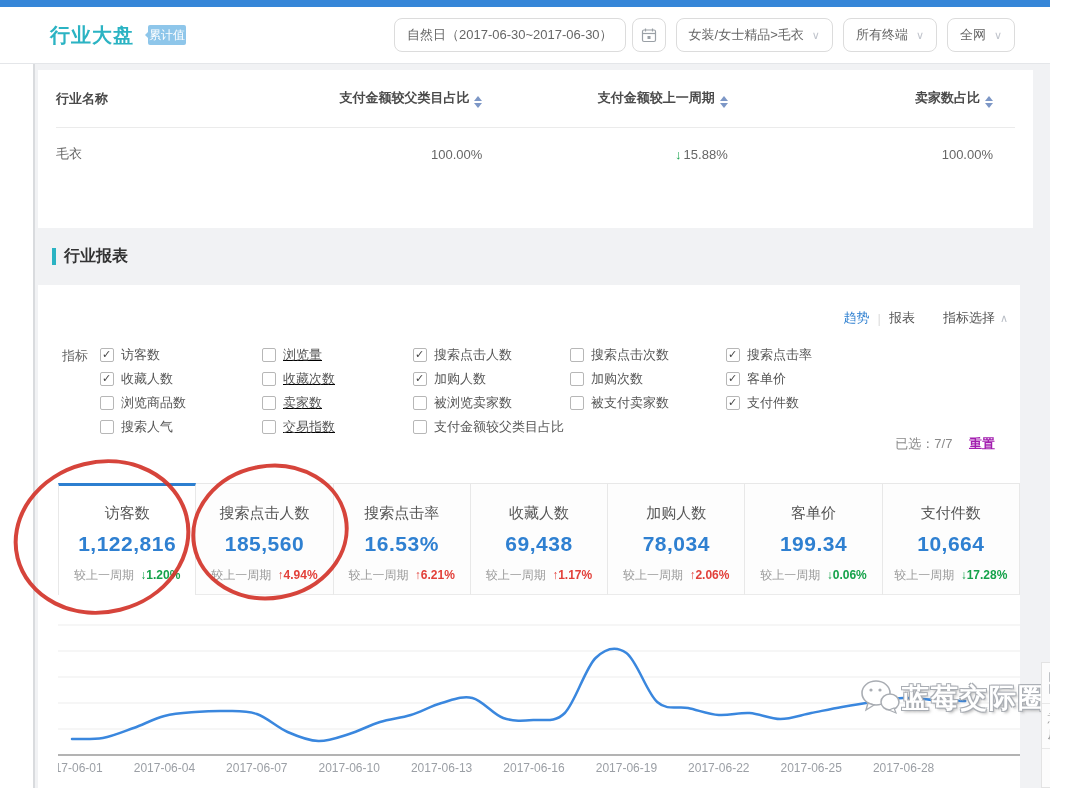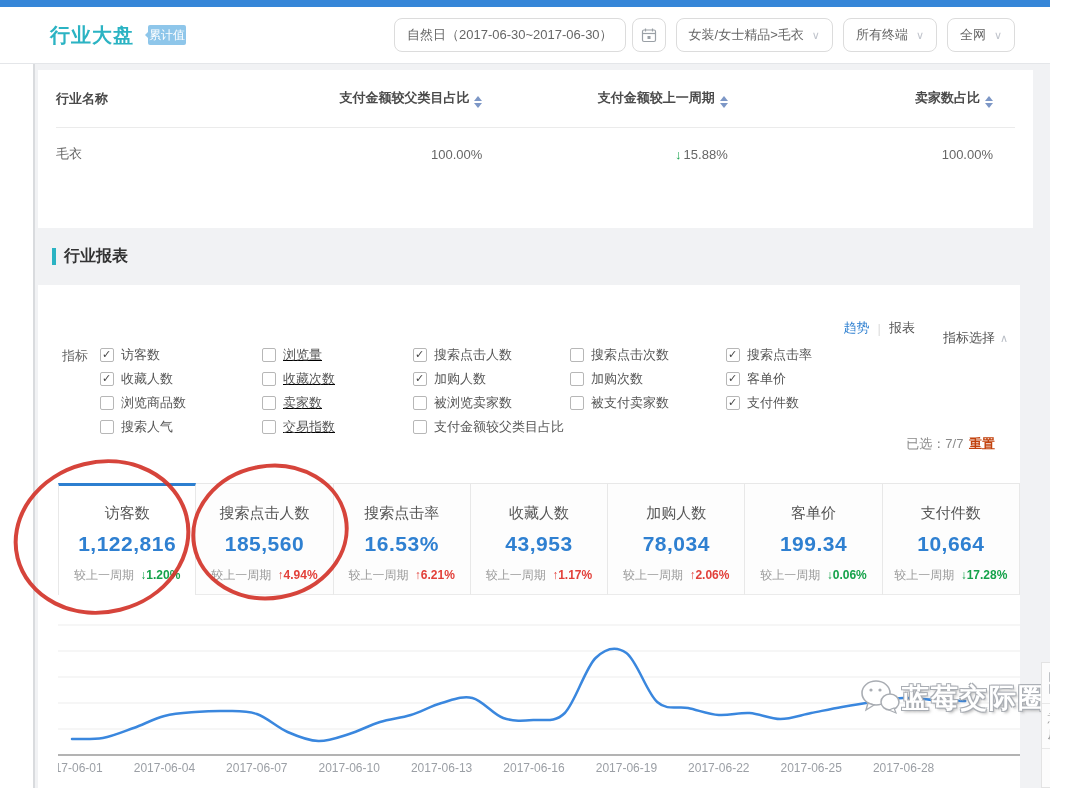--- a/index.html
+++ b/index.html
@@ -43,32 +43,32 @@
   .section-title-row { position:absolute; top:246px; left:52px; display:flex; align-items:center; }
   .section-bar { width:4px; height:17px; background:#2bb3c3; margin-right:8px; }
   .section-title { font-size:16px; font-weight:bold; color:#333; }
 
   
   .report-card { position:absolute; top:285px; left:38px; width:982px; height:503px; background:#fff; }
   .report-toolbar { position:absolute; top:24px; right:12px; display:flex; align-items:center; font-size:13px; }
   .view-trend { color:#2d7fd0; cursor:pointer; }
   .view-sep { color:#ddd; margin:0 8px; }
   .view-table { color:#555; cursor:pointer; }
-  .metric-select { margin-left:28px; color:#555; cursor:pointer;margin-top:20px; }
+  .metric-select { margin-left:28px; color:#555; cursor:pointer; }
   .chev-up { color:#b9bec6; font-size:11px; margin-left:5px; }
 
   .picker-label { position:absolute; left:24px; top:62px; font-size:13px; color:#666; }
   .picker-col { position:absolute; top:58px; }
   .pick-item { display:flex; align-items:center; height:24px; cursor:pointer; }
   .cbox { width:14px; height:14px; border:1px solid #b7b7b7; border-radius:2px; background:#fff; margin-right:7px; position:relative; flex:none; }
   .cbox.checked:after { content:"✓"; position:absolute; left:1px; top:-1px; font-size:11px; font-weight:bold; color:#444; }
   .pick-item span { font-size:13px; color:#555; white-space:nowrap; }
 
   .selected-row { position:absolute; top:150px; right:25px; font-size:13px; color:#8a8a8a; }
-  .reset-link { color:#c2410c; font-weight:bold; margin-left:2px; cursor:pointer; }
+  .reset-link { color:#a21caf; font-weight:bold; margin-left:13px; cursor:pointer; }
 
   
   .tabs { position:absolute; left:20px; top:198px; width:962px; height:112px; display:flex; }
   .tab { flex:1; border-right:1px solid #e8e8e8; border-top:1px solid #e8e8e8; border-bottom:1px solid #ebebeb; background:#fdfdfd; text-align:center; padding-top:20px; overflow:hidden; cursor:pointer; }
   .tab:first-child { border-left:1px solid #e8e8e8; }
   .tab.active { background:#fff; border-top:3px solid #2d7fd0; border-bottom:none; padding-top:18px; }
   .tab .t-label { font-size:15px; color:#555; }
   .tab .t-value { font-size:21px; font-weight:bold; color:#2f80d1; margin-top:9px; letter-spacing:0.5px; }
   .tab .t-cmp { font-size:12px; color:#999; margin-top:11px; white-space:nowrap; }
   .tab .t-cmp b.up { color:#e2403a; }
@@ -286,21 +286,21 @@
           <div class="t-value">185,560</div>
           <div class="t-cmp"><span>较上一周期 </span><b class="up">↑4.94%</b></div>
         </div>
         <div class="tab">
           <div class="t-label">搜索点击率</div>
           <div class="t-value">16.53%</div>
           <div class="t-cmp"><span>较上一周期 </span><b class="up">↑6.21%</b></div>
         </div>
         <div class="tab">
           <div class="t-label">收藏人数</div>
-          <div class="t-value">43,953</div>
+          <div class="t-value">69,438</div>
           <div class="t-cmp"><span>较上一周期 </span><b class="up">↑1.17%</b></div>
         </div>
         <div class="tab">
           <div class="t-label">加购人数</div>
           <div class="t-value">78,034</div>
           <div class="t-cmp"><span>较上一周期 </span><b class="up">↑2.06%</b></div>
         </div>
         <div class="tab">
           <div class="t-label">客单价</div>
           <div class="t-value">199.34</div>

